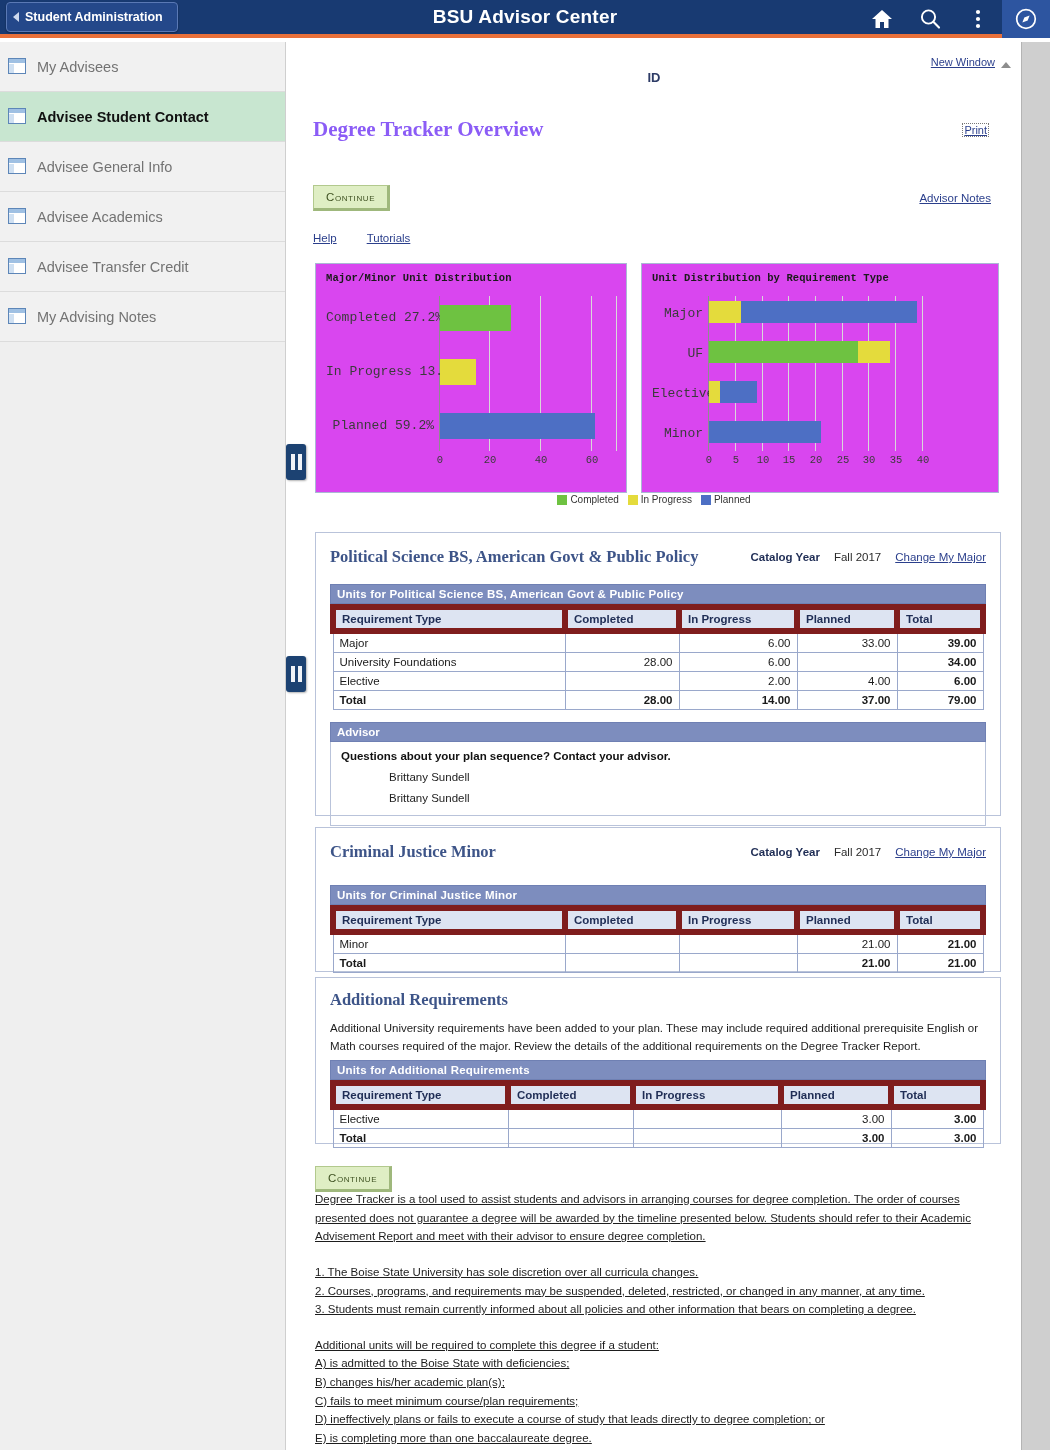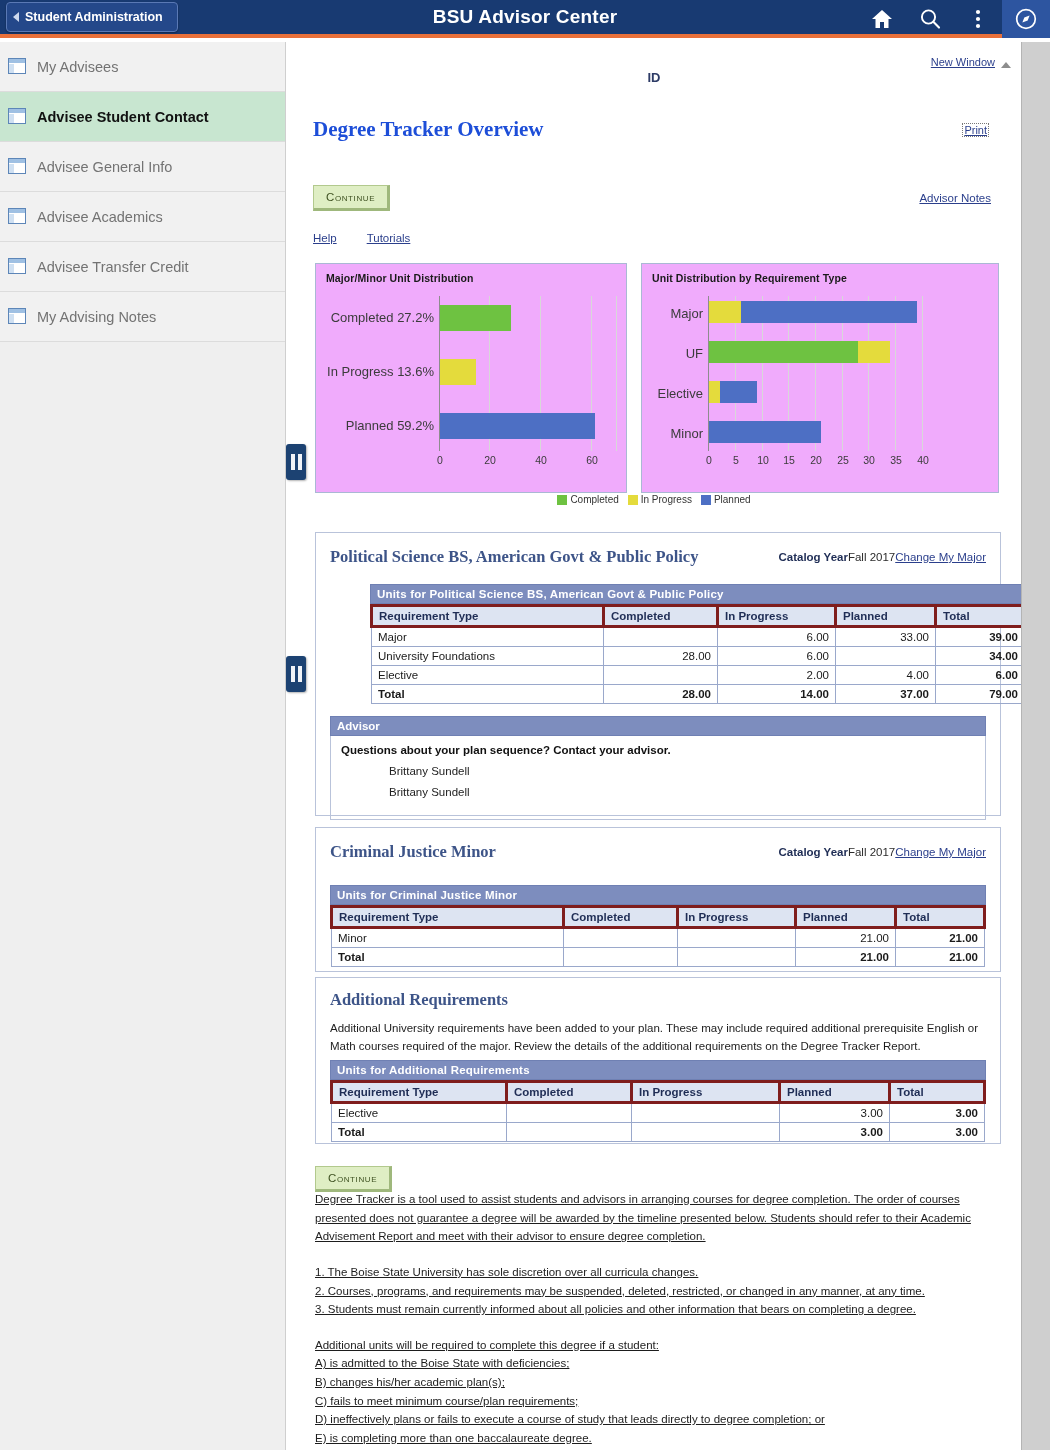--- a/index.html
+++ b/index.html
@@ -124,21 +124,21 @@
   .idlabel {
     position: absolute; top: 28px; left: 0; right: 0;
     text-align: center;
     font-size: 13px; font-weight: bold;
     color: #2d3b66;
   }
   .page-title {
     position: absolute; top: 75px; left: 26px;
     font-family: "Liberation Serif", serif;
     font-size: 21px; font-weight: bold;
-    color: #1d4ed8;
+    color: #8b5cf6;
     text-align: right;
   }
   .print-link {
     position: absolute; top: 81px; right: 32px;
     font-size: 11px;
     color: #2b3f8c; text-decoration: underline;
     border: 1px dotted #777;
     padding: 0 1px;
     cursor: pointer;
   }
@@ -165,24 +165,25 @@
     display: flex; gap: 30px;
   }
 
   
   .charts-wrap {
     position: absolute; top: 221px; left: 28px;
     width: 684px; height: 230px;
     display: flex; gap: 14px;
   }
   .chart-box {
-    background: #f0abfc;
+    background: #d946ef;
     border: 1px solid #aab8d4;
     padding: 8px 10px 24px 10px;
     position: relative;
+    font-family: Liberation Mono, monospace;
   }
   .chart-box.left { width: 312px; }
   .chart-box.right { width: 358px; }
   .chart-title {
     font-size: 10.5px; font-weight: bold; color: #1a1a1a;
     letter-spacing: .1px;
     margin-bottom: 4px;
   }
   .plot { position: relative; }
   .gridline {
@@ -235,21 +236,21 @@
     background: #fff;
     left: 28px; width: 686px;
   }
   .card-head {
     font-family: "Liberation Serif", serif;
     font-size: 16.5px; font-weight: bold;
     color: #3d5488;
     line-height: 1.25;
   }
   .catalog-row {
-    display: flex; align-items: baseline; gap: 0;
+    display: flex; align-items: baseline; gap: 14px;
     font-size: 11.5px; color: #2b2b2b;
   }
   .catalog-row .cy-label { font-weight: bold; color: #1f2d55; }
 
   table.units {
     width: 100%;
     border-collapse: collapse;
     font-size: 11.5px;
   }
   table.units caption {
@@ -261,21 +262,21 @@
     padding: 3px 6px;
     letter-spacing: .2px;
     border: 1px solid #6f80b3;
   }
   table.units th {
     background: #dde4f2;
     color: #1f2d55;
     font-weight: bold;
     text-align: left;
     padding: 3px 6px;
-    border: 3px solid #7f1d1d;
+    border: 6px solid #7f1d1d;
     white-space: nowrap;
   }
   table.units td {
     border: 1px solid #9aa8cb;
     padding: 3px 6px;
     height: 19px;
     color: #1a1a1a;
   }
   table.units td.num { text-align: right; }
   table.units tr.totrow td { font-weight: bold; }
@@ -544,21 +545,21 @@
   <div class="card" style="top:490px; height:284px; padding:14px 14px 10px 14px;">
     <div style="display:flex; justify-content:space-between; align-items:flex-start;">
       <div class="card-head" style="width:380px;">Political Science BS, American Govt &amp; Public Policy</div>
       <div class="catalog-row" style="margin-top:4px;">
         <span class="cy-label">Catalog Year</span>
         <span>Fall 2017</span>
         <span class="lnk">Change My Major</span>
       </div>
     </div>
 
-    <table class="units" style="margin-top:16px;margin-left:40px;">
+    <table class="units" style="margin-top:16px;">
       <caption>Units for Political Science BS, American Govt &amp; Public Policy</caption>
       <thead>
         <tr>
           <th style="width:232px;">Requirement Type</th>
           <th style="width:114px;">Completed</th>
           <th style="width:118px;">In Progress</th>
           <th style="width:100px;">Planned</th>
           <th>Total</th>
         </tr>
       </thead>

